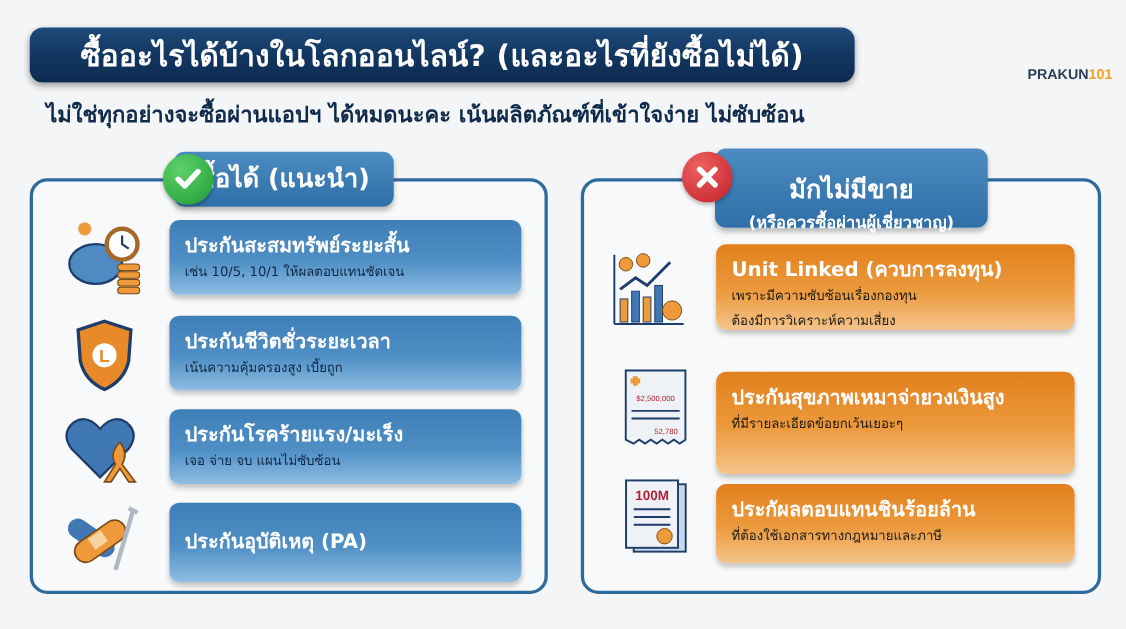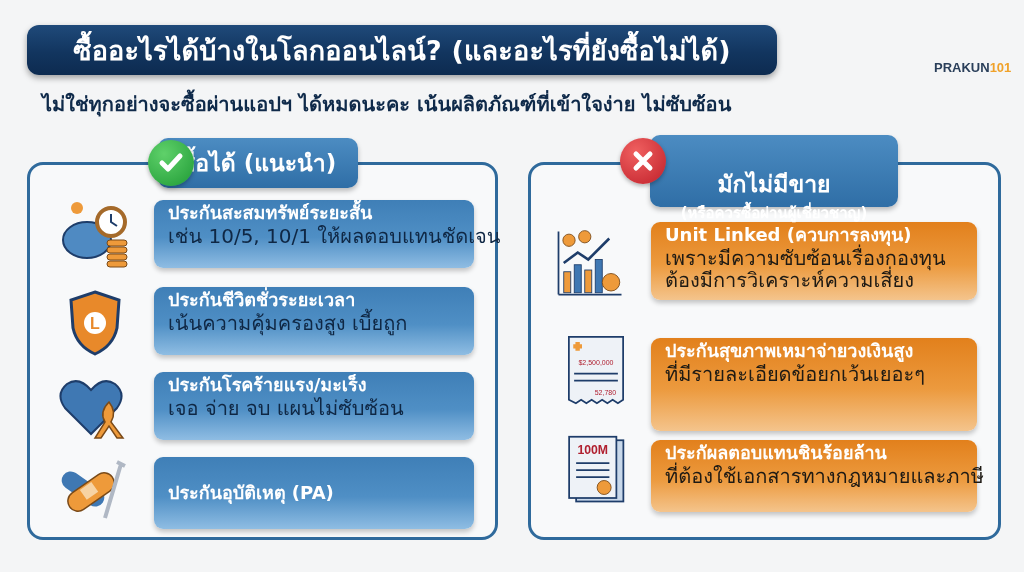--- a/index.html
+++ b/index.html
@@ -48,40 +48,40 @@
 
   .panel-header {
     position: absolute; z-index: 2;
     background: linear-gradient(180deg, #4c8cc2 0%, #2f6ea6 100%);
     border-radius: 10px; box-shadow: 0 3px 5px rgba(0,0,0,0.25);
     color: #fff; text-align: center;
   }
   .panel-header.left { left: 158px; top: 138px; width: 200px; height: 50px; }
   .panel-header.right { left: 650px; top: 135px; width: 248px; height: 72px; }
   .panel-header .h-title { font-size: 23px; font-weight: bold; line-height: 50px; }
-  .panel-header.right .h-title { line-height: 36px; padding-top: 20px; margin-top: 11px; }
+  .panel-header.right .h-title { line-height: 36px; padding-top: 20px; }
   .panel-header.right .h-sub { font-size: 15px; font-weight: bold; line-height: 22px; }
 
   .badge {
     position: absolute; z-index: 3; width: 46px; height: 46px; border-radius: 50%;
     display: flex; align-items: center; justify-content: center;
     box-shadow: 0 2px 4px rgba(0,0,0,0.3);
   }
   .badge.check { left: 148px; top: 140px; background: radial-gradient(circle at 35% 30%, #5fd16a, #1f9a35); }
   .badge.cross { left: 620px; top: 138px; background: radial-gradient(circle at 35% 30%, #f06060, #c0202a); }
 
   .item {
     position: absolute; height: 68px; border-radius: 9px;
     box-shadow: 0 3px 5px rgba(0,0,0,0.22);
-    padding: 1px 14px; color: #fff;
+    padding: 12px 14px; color: #fff;
   }
   .item.blue { background: linear-gradient(180deg, #3f7fb7 0%, #4f8fc5 55%, #8fbde3 100%); left: 154px; width: 320px; }
   .item.orange { background: linear-gradient(180deg, #e2801c 0%, #ec9a3e 55%, #f4c48c 100%); left: 651px; width: 326px; height: 78px; }
   .item .t1 { font-size: 18px; font-weight: bold; line-height: 24px; white-space: nowrap; }
-  .item .t2 { font-size: 20px; line-height: 22px; white-space: nowrap; color: #0e2440; }
+  .item .t2 { font-size: 12px; line-height: 22px; white-space: nowrap; color: #0e2440; }
   .item.blue .t1 { color: #ffffff; }
   .item.blue .t2 { color: #0f2744; }
   .item.orange .t1 { color: #ffffff; }
   .item.orange .t2 { color: #1e1a14; }
   .item.single { display: flex; align-items: center; }
 
   .icon { position: absolute; width: 80px; height: 70px; }
 </style>
 </head>
 <body>

